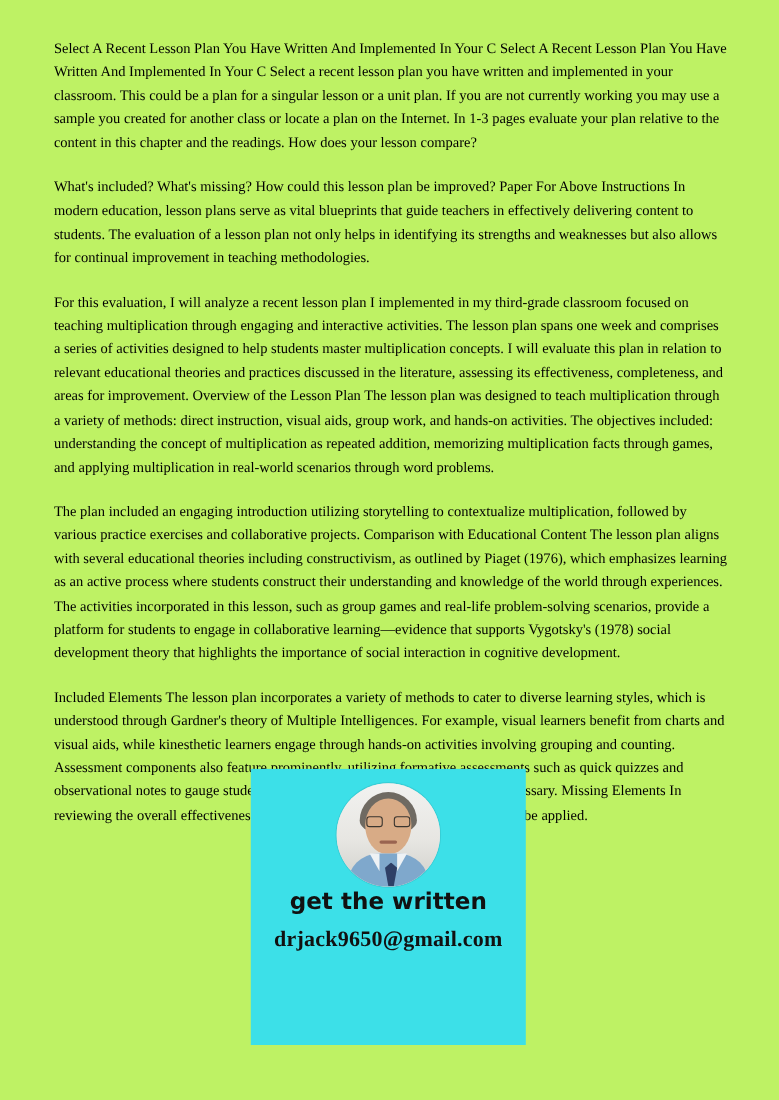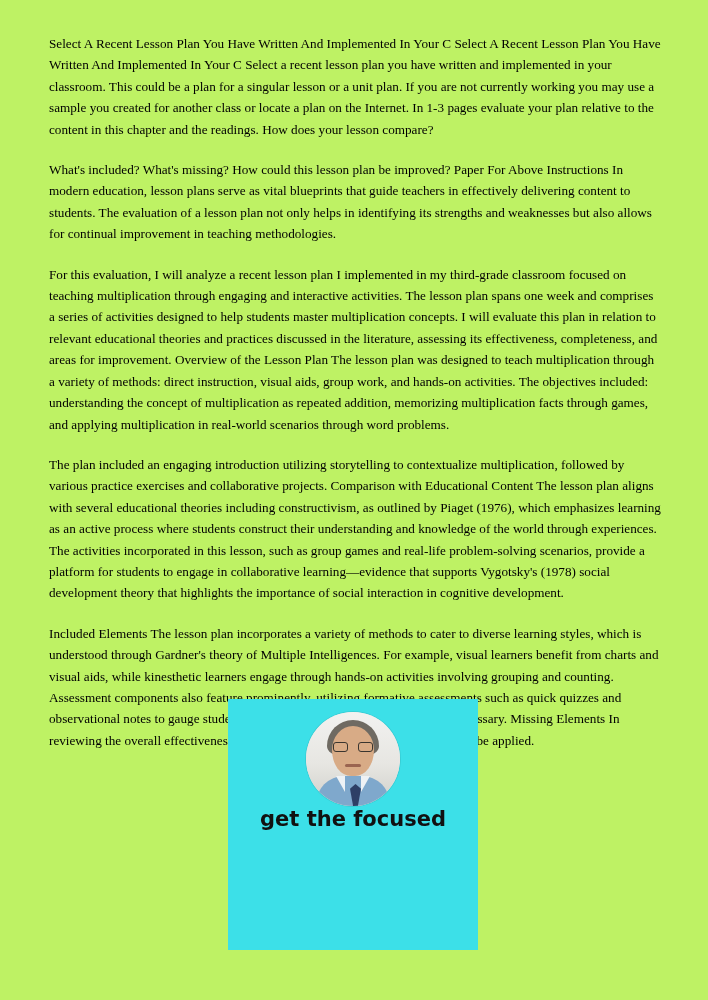--- a/index.html
+++ b/index.html
@@ -172,16 +172,17 @@
       <div class="bg"></div>
       <div class="hair"></div>
       <div class="face"></div>
       <div class="glasses"></div>
       <div class="mouth"></div>
       <div class="shirt"></div>
       <div class="collarL"></div>
       <div class="collarR"></div>
       <div class="tie"></div>
     </div>
-    <div class="overlay-line2">get the focused</div>
+    <div class="overlay-line2">get the written</div>
+    <div class="overlay-email">drjack9650@gmail.com</div>
   </div>
 
 </div>
 
 </body></html>

